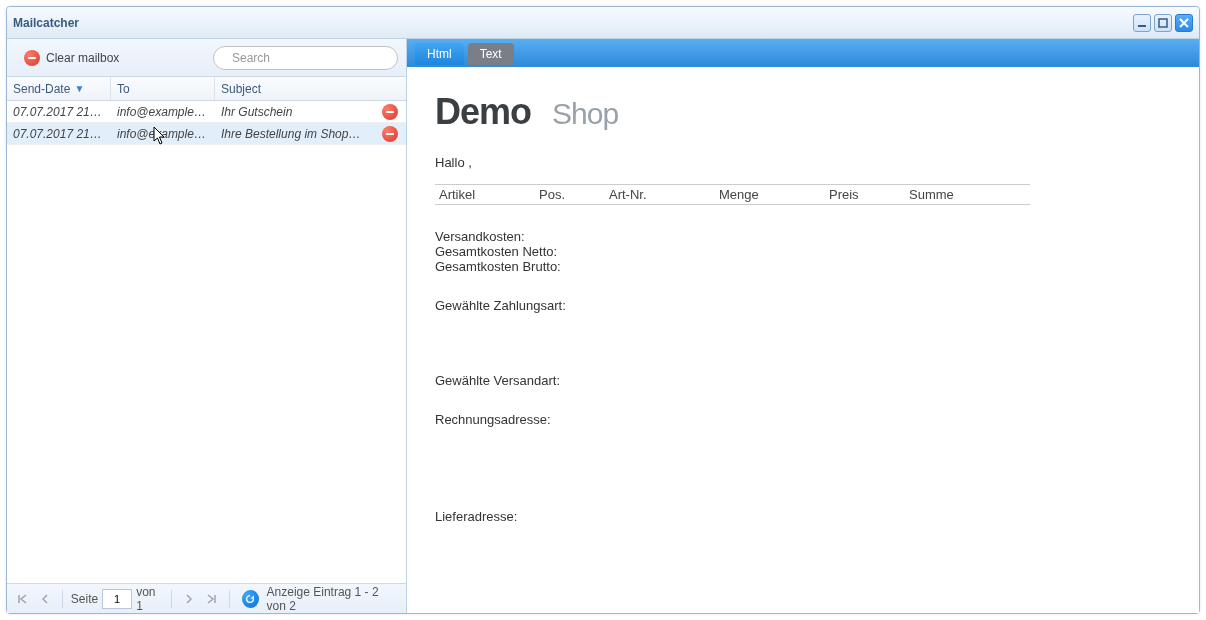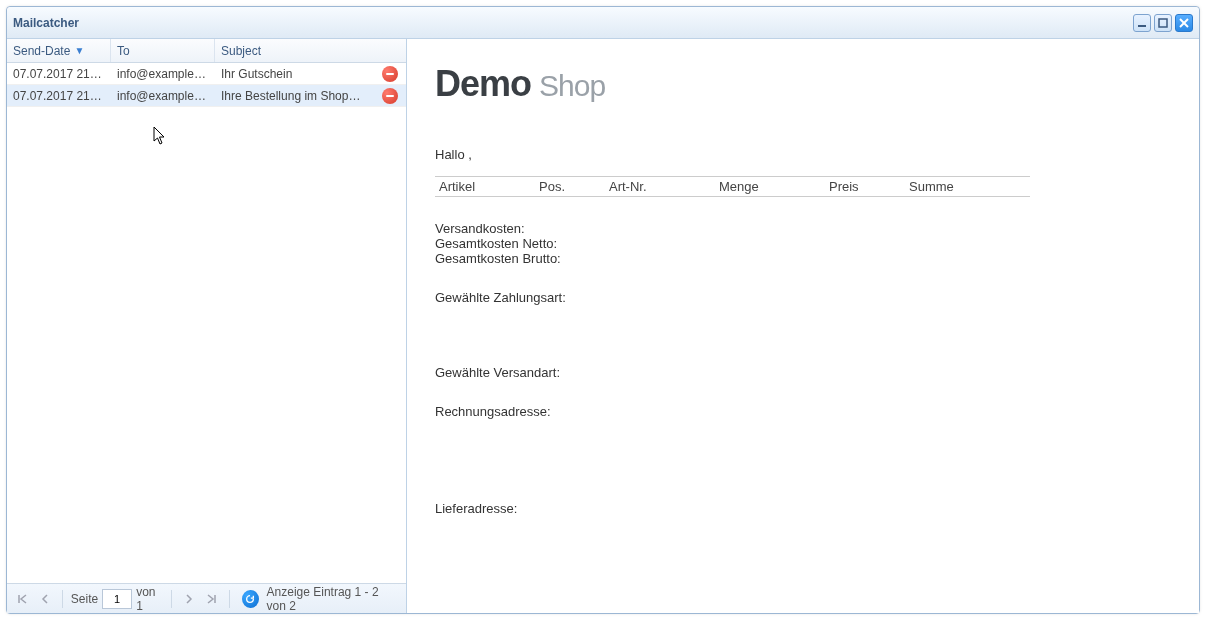--- a/index.html
+++ b/index.html
@@ -73,21 +73,21 @@
   .gh {
     display:flex; align-items:center; padding:0 6px;
     border-right:1px solid #dbe4ef; cursor:pointer;
   }
   .gh:last-child { border-right:none; }
   .c-date { width:104px; }
   .c-to { width:104px; }
   .c-subj { flex:1; }
   .c-act { width:30px; flex:none; }
   .sort-arrow { margin-left:4px; color:#3b7fd1; font-size:10px; }
-  .grid-body { flex:1; overflow:auto; background:#fff;}
+  .grid-body { flex:1; overflow:auto; background:#fff;font-style:italic;}
   .row {
     height:22px; display:flex; align-items:center;
     border-bottom:1px solid #f0f0f0; padding-right:4px;
   }
   .row:nth-child(odd){ background:#fff;}
   .row:nth-child(even){ background:#f5f9fe;}
   .row.selected { background:#e3eefb !important; }
   .cell { padding:0 6px; white-space:nowrap; overflow:hidden; text-overflow:ellipsis; }
   .row .delbtn {
     width:16px; height:16px; border-radius:50%;
@@ -121,21 +121,21 @@
   }
   .tab {
     height:22px; padding:0 12px; border-radius:4px 4px 0 0;
     background: #7a7f87; color:#fff; display:flex; align-items:center; cursor:pointer;
     font-size:12px;
   }
   .tab.active { background: linear-gradient(#42a5f3, #1d86de); }
   .mail-view {
     flex:1; overflow:auto; padding:24px 28px; font-size:13px; color:#333;
   }
-  .logo { display:flex; align-items:baseline; gap:8px; margin-bottom:42px;}
+  .logo { display:flex; align-items:baseline; gap:21px; margin-bottom:22px;}
   .logo .d { font-size:36px; font-weight:700; color:#3a3f44; letter-spacing:-1px;}
   .logo .s { font-size:30px; font-weight:300; color:#9aa1a8; letter-spacing:-1px;}
   .mail-view p { margin:0 0 14px 0; }
   .section { margin-top:24px; }
   .order-table { width:595px; border-collapse:collapse; margin-top:2px;}
   .order-table th {
     text-align:left; font-weight:normal; font-size:13px; color:#444;
     border-top:1px solid #ccc; border-bottom:1px solid #ccc; padding:2px 4px;
   }
   .cursor {
@@ -165,20 +165,35 @@
         <svg viewBox="0 0 10 10">
             <line x1="1" y1="1" x2="9" y2="9" stroke="#fff" stroke-width="2"></line>
             <line x1="9" y1="1" x2="1" y2="9" stroke="#fff" stroke-width="2"></line>
           </svg>
       </div>
     </div>
 
     <div class="body">
 
       <div class="left">
+        <div class="toolbar">
+          <div class="btn">
+            <span class="icon-circle-minus"></span>
+            <span>Clear mailbox</span>
+          </div>
+          <div class="search-wrap">
+            <div class="search">
+              <svg width="13" height="13" viewBox="0 0 16 16">
+                  <circle cx="6.5" cy="6.5" r="4.5" fill="none" stroke="#888" stroke-width="1.5"></circle>
+                  <line x1="10" y1="10" x2="14" y2="14" stroke="#888" stroke-width="1.5"></line>
+                </svg>
+              <input type="text" placeholder="Search" style="">
+            </div>
+          </div>
+        </div>
 
         <div class="grid-header">
           <div class="gh c-date">
             <span>Send-Date</span>
             <span class="sort-arrow">▼</span>
           </div>
           <div class="gh c-to">
             <span>To</span>
           </div>
           <div class="gh c-subj">
@@ -236,20 +251,24 @@
             <svg viewBox="0 0 12 12">
                 <path d="M6 2a4 4 0 1 0 4 4" fill="none" stroke="#fff" stroke-width="1.6"></path>
                 <path d="M10 2v3h-3" fill="none" stroke="#fff" stroke-width="1.6"></path>
               </svg>
           </div>
           <span class="disp">Anzeige Eintrag 1 - 2 von 2</span>
         </div>
       </div>
 
       <div class="right">
+        <div class="tabs">
+          <div class="tab active">Html</div>
+          <div class="tab">Text</div>
+        </div>
         <div class="mail-view">
           <div class="logo">
             <span class="d">Demo</span>
               <span class="s">Shop</span>
           </div>
           <p>Hallo ,</p>
 
           <table class="order-table">
             <tbody>
                 <tr>

